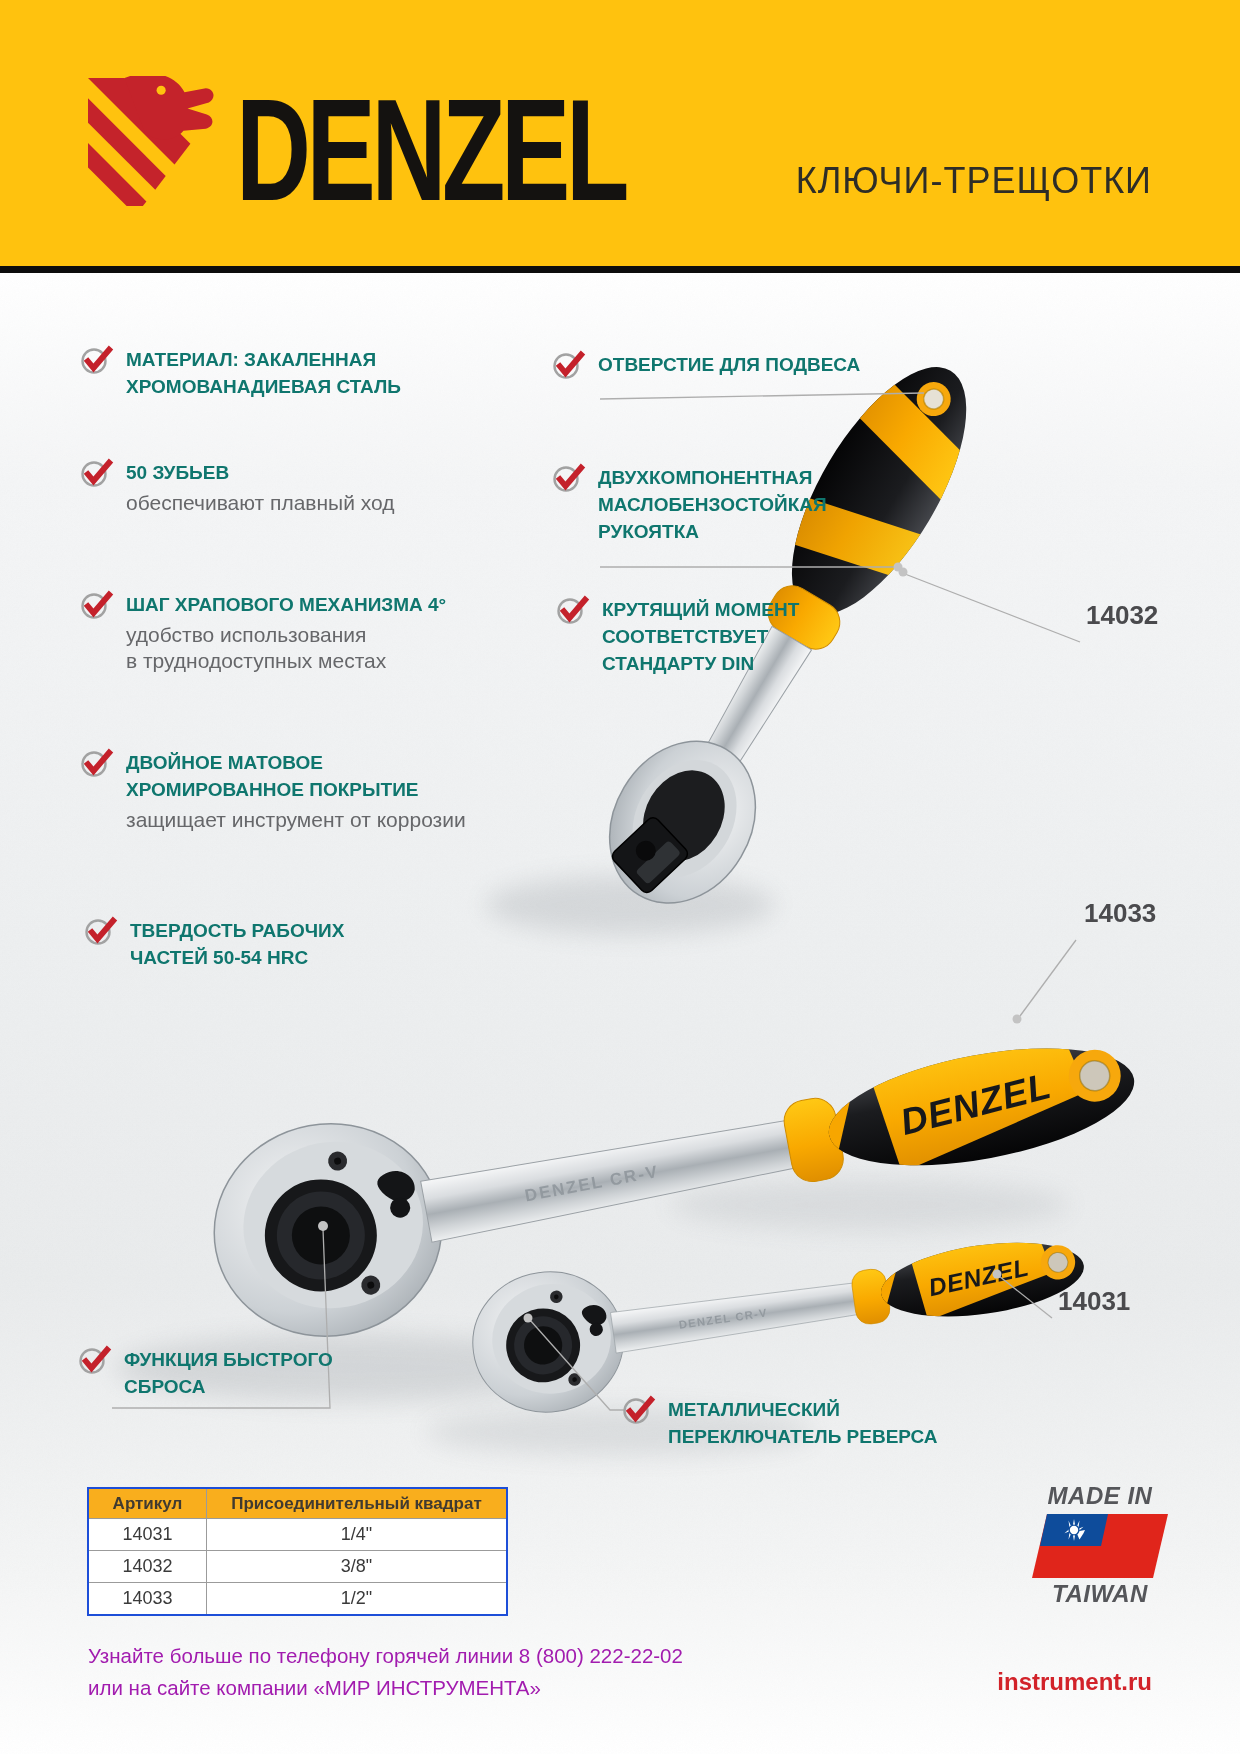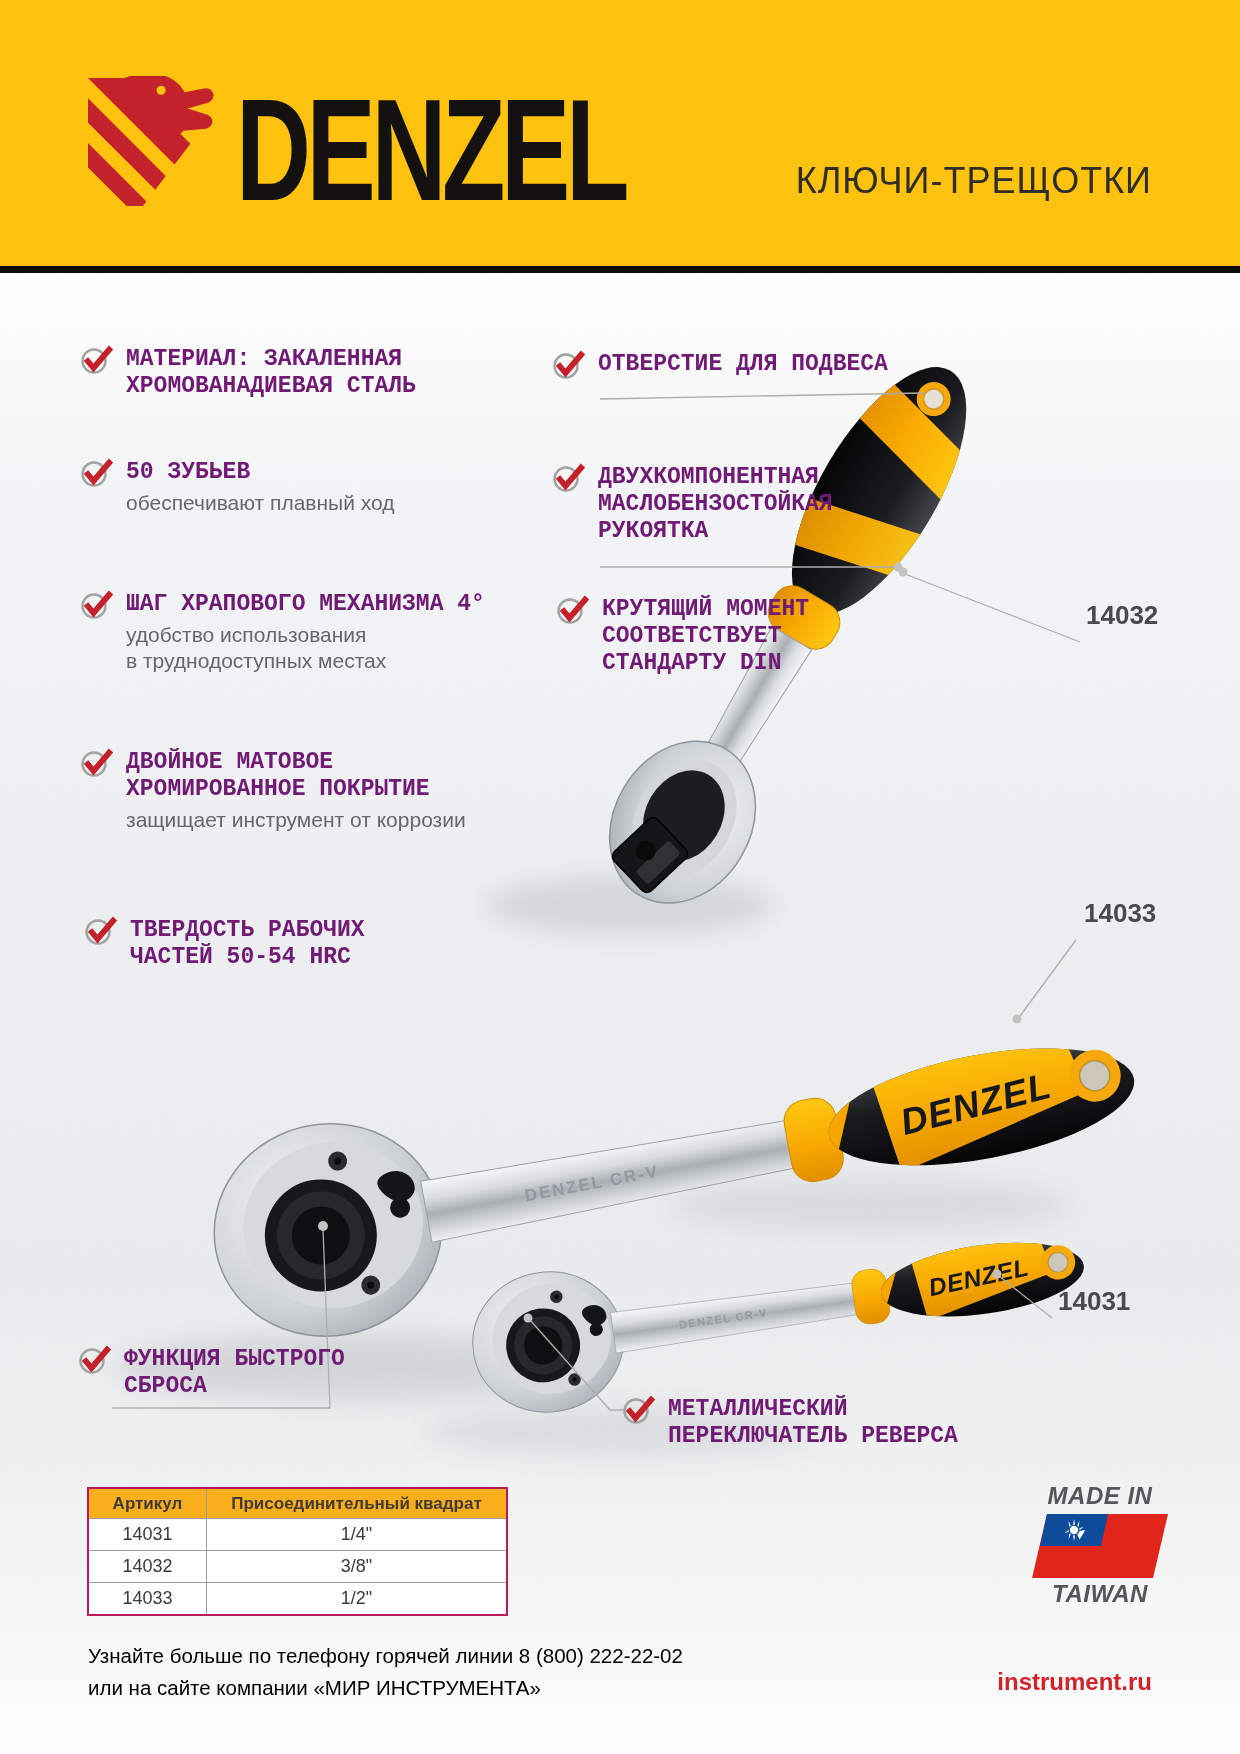--- a/index.html
+++ b/index.html
@@ -17,40 +17,40 @@
 
   
   .content-bg{position:absolute;left:0;top:273px;width:1240px;height:1481px;
     background:linear-gradient(180deg,#ffffff 0%,#f4f5f6 14%,#edeff0 45%,#e9ebec 68%,#f4f5f5 88%,#ffffff 100%);}
   .scene{position:absolute;left:0;top:273px;width:1240px;height:1481px;}
 
   
   .feature{position:absolute;display:flex;align-items:flex-start;}
   .feature .check{flex:0 0 auto;margin-top:-2px;}
   .ftext{margin-left:12px;}
-  .ftitle{font-size:23px;line-height:27px;font-weight:bold;color:#701a75;font-family:Liberation Mono, monospace;}
+  .ftitle{font-size:19px;line-height:27px;font-weight:bold;color:#0f766e;}
   .fsub{font-size:21px;line-height:26px;color:#66676a;margin-top:4px;}
 
   
   .article-label{position:absolute;font-size:26px;font-weight:bold;color:#4a4a4d;}
 
   
   .spec-table{position:absolute;left:87px;top:1487px;width:421px;border-collapse:collapse;}
   .spec-table th{background:#F9AE1D;color:#403a30;font-size:17px;font-weight:bold;height:27px;
     border:1px solid #9b9b9b;text-align:center;}
   .spec-table td{background:#fff;color:#3a3a3a;font-size:18px;height:29px;border:1px solid #9b9b9b;text-align:center;}
-  .spec-table{border:2px solid #be185d;}
+  .spec-table{border:2px solid #1d4ed8;}
 
   
   .made-in{position:absolute;left:1020px;top:1482px;width:160px;text-align:center;}
   .made-in-line{font-size:24px;font-weight:900;font-style:italic;color:#55565a;letter-spacing:0.5px;}
   .flag-wrap{margin:4px auto 2px auto;width:136px;height:64px;}
 
   
-  .footer-text{position:absolute;left:88px;top:1640px;font-size:20.5px;line-height:32px;color:#000000;}
+  .footer-text{position:absolute;left:88px;top:1640px;font-size:20.5px;line-height:32px;color:#a21caf;}
   .site-link{position:absolute;right:88px;top:1668px;font-size:24px;font-weight:bold;color:#D2232A;}
 </style>
 </head>
 <body>
 
 <div class="page">
 
   <div class="header">
     <div class="logo">
       <svg class="logo-eagle" viewBox="0 0 130 130">

